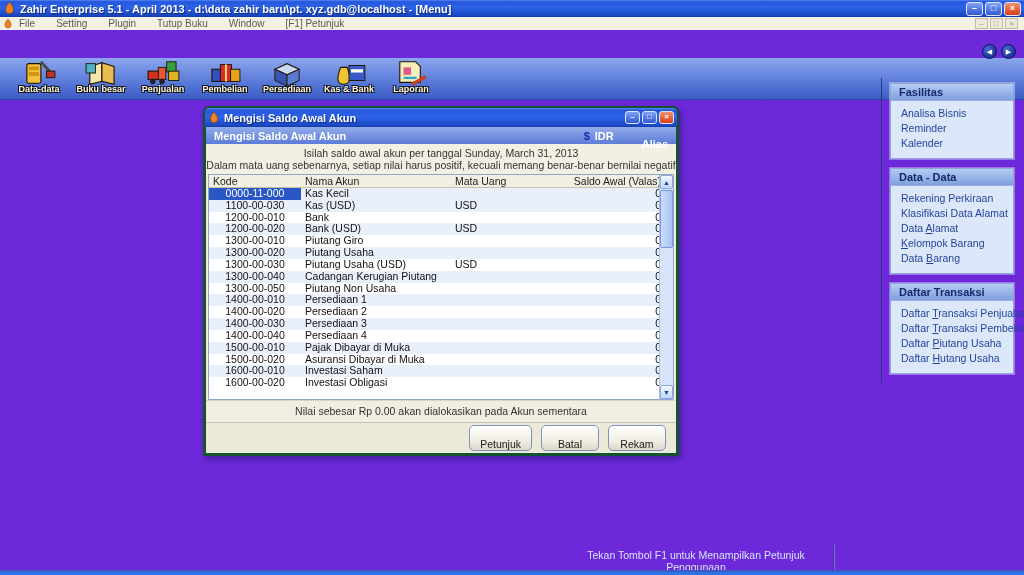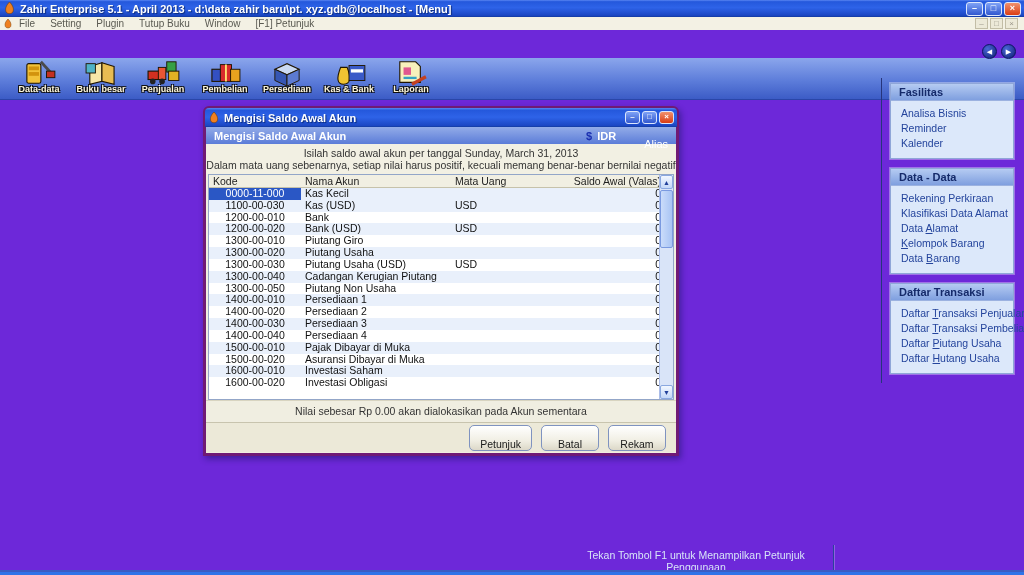--- a/index.html
+++ b/index.html
@@ -16,21 +16,21 @@
   .wbtns { display:flex; gap:2px; }
   .wbtn { width:17px; height:14px; border:1px solid #dce6fc; border-radius:3px;
     background:linear-gradient(180deg,#7fa2f6,#3158cf); color:#fff; font-size:9px; line-height:11px;
     text-align:center; font-weight:bold; }
   .wbtn.close { background:linear-gradient(180deg,#f0926e,#da3c14); }
 
   
   .menubar { position:absolute; left:0; top:17px; width:1024px; height:13px; background:#f3f1e4;
     display:flex; align-items:center; font-size:10px; color:#5a5a52; }
   .menubar .app-ic { width:10px; height:10px; margin:0 6px 0 3px; flex:none; }
-  .menu-items { display:flex; gap:15px; }
+  .menu-items { display:flex; gap:21px; }
   .menu-item { cursor:default; white-space:nowrap; }
   .mdibtns { position:absolute; right:6px; top:1px; display:flex; gap:2px; }
   .mdib { width:13px; height:11px; border:1px solid #c2bda6; background:#ece9d8; color:#9a968a;
     font-size:8px; line-height:9px; text-align:center; }
 
   
   .toolbar { position:absolute; left:0; top:30px; width:1024px; height:42px;
     background:linear-gradient(180deg,#8ba6ec 0%,#5d7dda 55%,#3c5cc6 100%);
     border-bottom:1px solid #2a46a8; display:flex; align-items:flex-end; padding:1px 0 0 8px;margin-top:28px; }
   .tool { width:62px; height:40px; display:flex; flex-direction:column; align-items:center; cursor:default; }
@@ -48,34 +48,34 @@
   .sbox { width:124px; margin-bottom:9px; border:1px solid #8fa6d8; background:#dce8fa;
     box-shadow:0 0 0 1px rgba(255,255,255,.35); }
   .sbox-h { height:17px; line-height:17px; padding-left:8px; font-weight:bold; font-size:11px; color:#152a6a;
     background:linear-gradient(180deg,#b5cbf2,#7f9fdf); border-bottom:1px solid #9cb2e0; }
   .sbox-items { padding:5px 3px 7px 10px; }
   .sitem { line-height:15px; font-size:10.5px; color:#24449c; white-space:nowrap; cursor:default; }
   .sitem u { text-decoration:underline; }
 
   
   .dlg { position:absolute; left:203px; top:106px; width:476px; height:350px;
-    border:3px solid #701a75; border-radius:6px 6px 0 0; background:#f0eee1;
+    border:3px solid #14532d; border-radius:6px 6px 0 0; background:#f0eee1;
     box-shadow:2px 3px 6px rgba(10,20,80,.45); }
   .dlg-title { height:19px; margin:-1px -1px 0 -1px; border-radius:4px 4px 0 0;
     background:linear-gradient(180deg,#5a86f2 0%,#2458dc 12%,#2e63e8 48%,#1b47c4 92%,#123a9e 100%);
     display:flex; align-items:center; padding:0 3px; color:#fff; font-weight:bold; font-size:11px; }
   .dlg-title .app-ic { width:12px; height:12px; margin-right:4px; }
   .dlg-title .ttl { flex:1; text-shadow:1px 1px 1px #0a2a7a; }
   .dlg-title .wbtn { width:15px; height:13px; line-height:10px; font-size:8px; }
   .dlg-header { height:17px; background:linear-gradient(180deg,#93ace8,#5b7cd8);
     display:flex; align-items:center; padding:0 8px; color:#fff; font-weight:bold; font-size:11px; }
   .dlg-header .ttl { flex:1; }
   .cur-sym { color:#1a2fb0; font-weight:bold; margin-right:5px; }
   .cur-code { margin-right:28px; }
-  .alias { font-weight:normal;margin-top:16px; }
+  .alias { font-weight:bold;margin-top:16px; }
   .dlg-inst { height:30px; background:#f2f0e3; text-align:center; font-size:10.5px; color:#333;
     padding-top:3px; line-height:12px; }
 
   .grid { position:relative; height:226px; margin:0 2px; border:1px solid #93a6c8; background:#fff; }
   .grid-head { display:flex; height:13px; background:#f1efe2; border-bottom:1px solid #c6c2aa;
     font-size:10.5px; color:#222; }
   .gc { overflow:hidden; white-space:nowrap; }
   .gc-kode  { width:92px;  padding-left:4px; }
   .gc-nama  { width:150px; padding-left:4px; }
   .gc-mata  { width:100px; padding-left:4px; }

